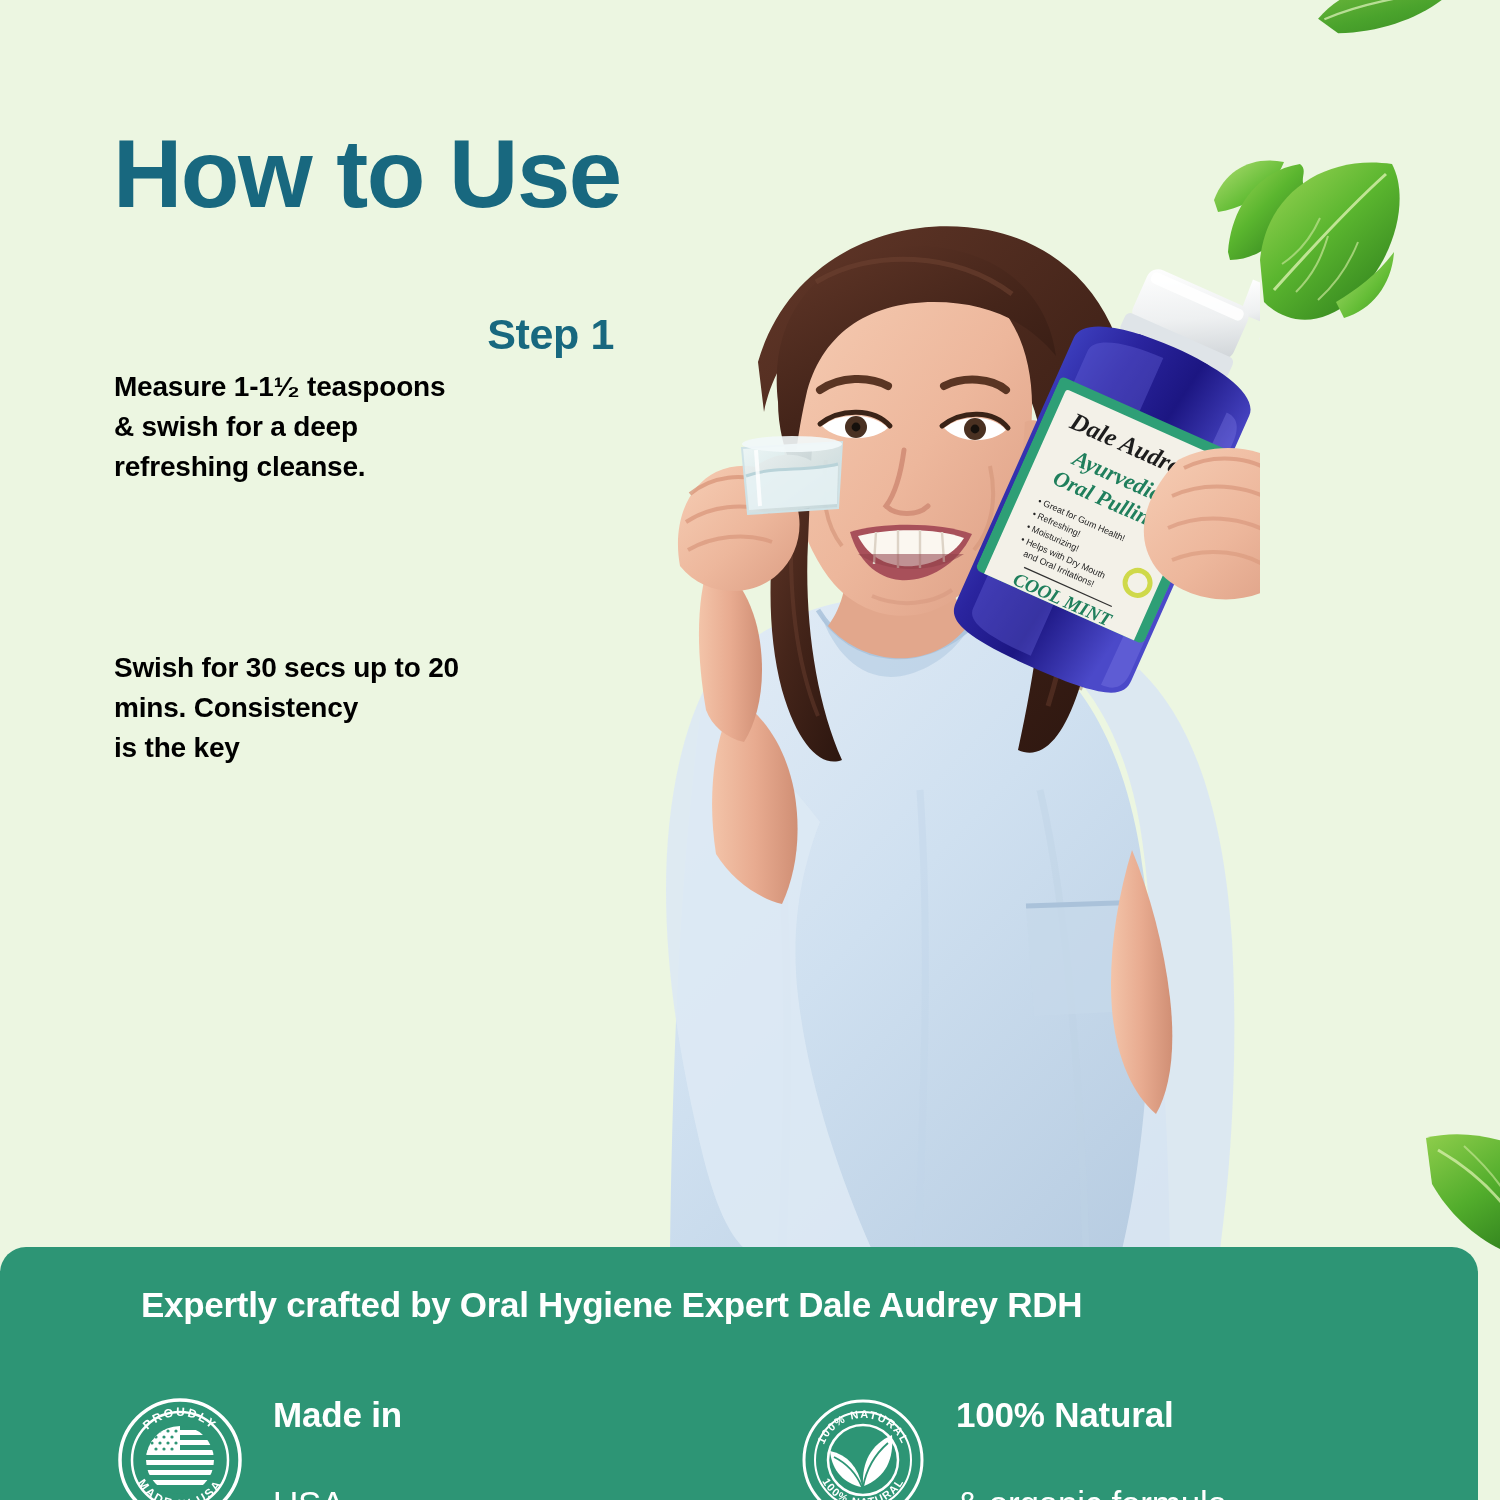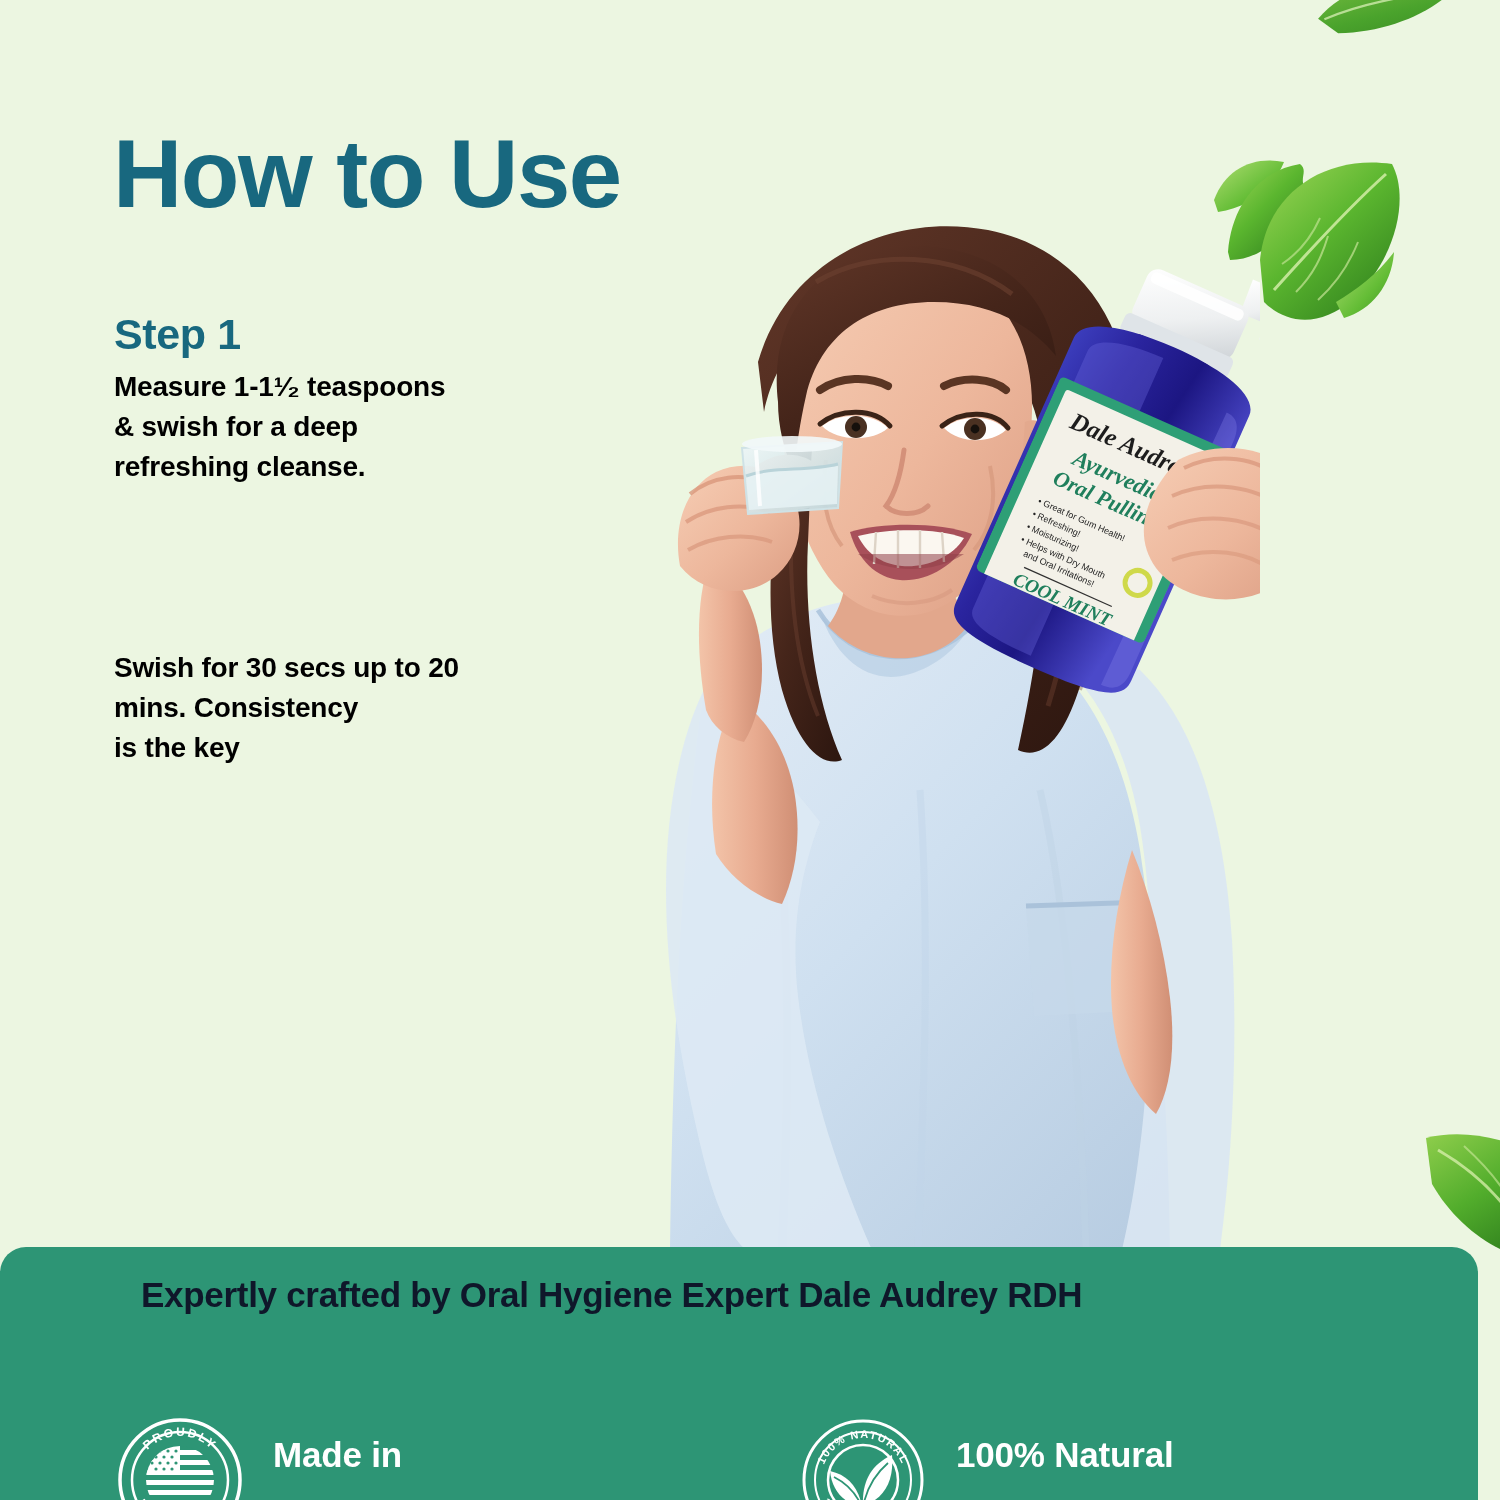--- a/index.html
+++ b/index.html
@@ -42,20 +42,21 @@
   #step-block-2 { top: 648px; }
   #step-block-3 { top: 962px; }
 
   .step-heading {
     font-size: 43px;
     font-weight: bold;
     color: #18687f;
     letter-spacing: -0.4px;
     margin: 0 0 10px 0;
     line-height: 1.05;
+    text-align: right;
   }
   .step-body {
     font-size: 28px;
     font-weight: 700;
     color: #000000;
     line-height: 1.42;
     margin: 0;
     white-space: pre-line;
     letter-spacing: -0.2px;
   }
@@ -78,45 +79,45 @@
     left: 0px;
     top: 1247px;
     width: 1478px;
     height: 253px;
     background: #2d9575;
     border-radius: 26px 26px 0 0;
   }
   #banner-headline {
     position: absolute;
     left: 141px;
-    top: 28px;
+    top: 38px;
     font-size: 35px;
     font-weight: bold;
-    color: #0f172a;
+    color: #ffffff;
     letter-spacing: -0.3px;
     white-space: nowrap;
   }
 
   .badge-group {
     position: absolute;
     display: flex;
     align-items: center;
     gap: 30px;
   }
   #badge-group-usa { left: 117px; top: 1348px; }
   #badge-group-natural { left: 800px; top: 1348px; }
 
   .badge-text {
     color: #ffffff;
     font-size: 35px;
     line-height: 1.28;
     white-space: pre-line;
     letter-spacing: -0.2px;
   }
-  .badge-text .bt-strong { font-weight: bold; display: block; margin-top: 40px; }
+  .badge-text .bt-strong { font-weight: bold; display: block; }
   .badge-text .bt-light { font-weight: 400; display: block; }
 
   .badge-seal { width: 126px; height: 126px; flex: 0 0 126px; }
 </style>
 </head>
 <body>
 
 <div id="canvas">
 
   <div class="leaf-cluster" id="leaf-top-edge">

